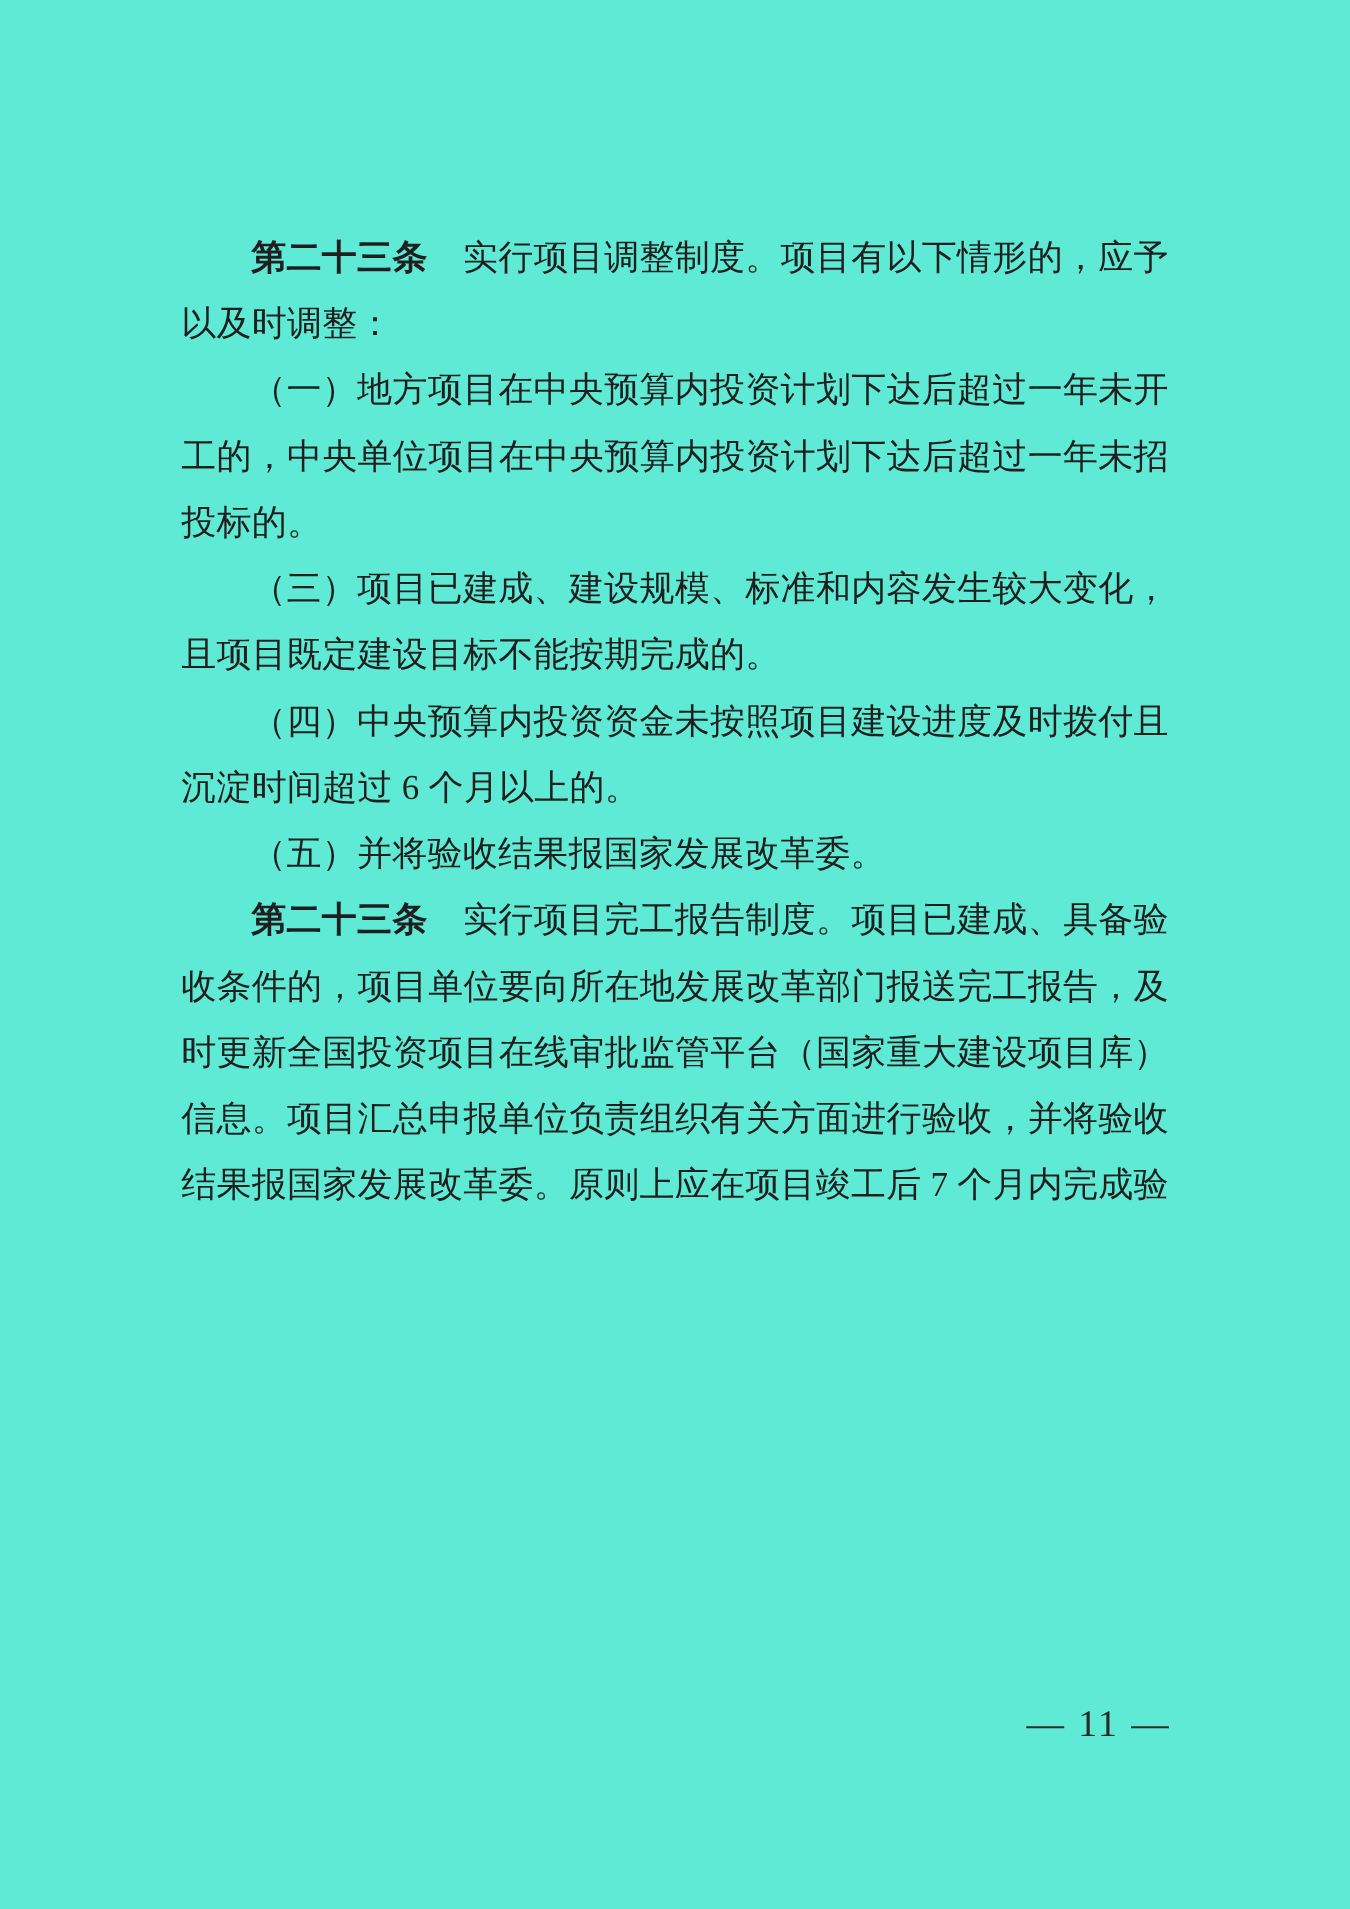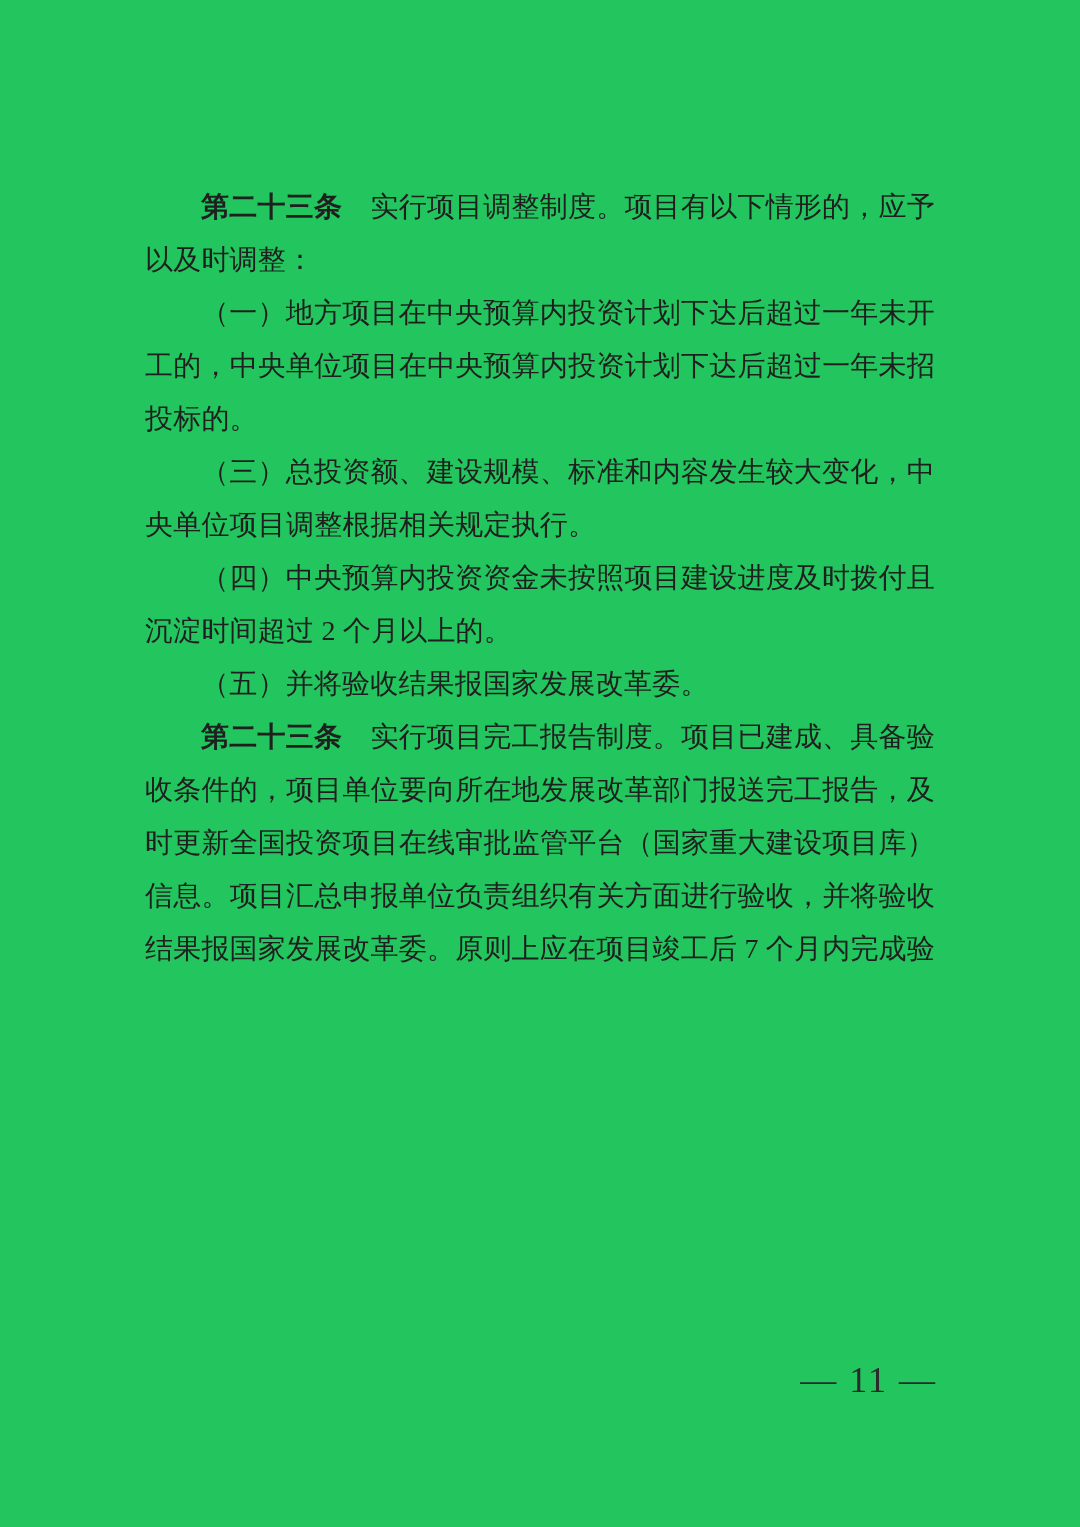--- a/index.html
+++ b/index.html
@@ -4,21 +4,21 @@
 <style>
   html, body {
     margin: 0;
     padding: 0;
     background: #ffffff;
   }
   .page {
     position: relative;
     width: 1080px;
     height: 1527px;
-    background: #22c55e;
+    background: #5eead4;
     overflow: hidden;
     font-family: "Liberation Serif", "DejaVu Serif", serif;
     color: #1f1f1f;
   }
   .content {
     position: absolute;
     left: 145px;
     top: 180px;
     width: 790px;
     font-size: 28px;
@@ -33,32 +33,32 @@
     padding: 0;
     text-indent: 2em;
   }
   .content .lead {
     font-weight: bold;
   }
   .page-number {
     position: absolute;
     right: 143px;
     top: 1358px;
-    font-size: 36px;
+    font-size: 30px;
     line-height: 44px;
     color: #2a2a2a;
     letter-spacing: 2px;
   }
 </style>
 </head>
 <body>
 
 <div class="page">
   <div class="content" id="document-body">
       <p><span class="lead">第二十三条</span>　<span>实行项目调整制度。项目有以下情形的，应予以及时调整：</span></p>
       <p><span>（一）地方项目在中央预算内投资计划下达后超过一年未开工的，中央单位项目在中央预算内投资计划下达后超过一年未招投标的。</span></p>
-      <p><span>（三）总投资额、建设规模、标准和内容发生较大变化，中央单位项目调整根据相关规定执行。</span></p>
-      <p><span>（四）中央预算内投资资金未按照项目建设进度及时拨付且沉淀时间超过 2 个月以上的。</span></p>
+      <p><span>（三）项目已建成、建设规模、标准和内容发生较大变化，且项目既定建设目标不能按期完成的。</span></p>
+      <p><span>（四）中央预算内投资资金未按照项目建设进度及时拨付且沉淀时间超过 6 个月以上的。</span></p>
       <p><span>（五）并将验收结果报国家发展改革委。</span></p>
       <p><span class="lead">第二十三条</span>　<span>实行项目完工报告制度。项目已建成、具备验收条件的，项目单位要向所在地发展改革部门报送完工报告，及时更新全国投资项目在线审批监管平台（国家重大建设项目库）信息。项目汇总申报单位负责组织有关方面进行验收，并将验收结果报国家发展改革委。原则上应在项目竣工后 7 个月内完成验</span></p>
     </div>
   <div class="page-number">— 11 —</div>
 </div>
 
 </body></html>

